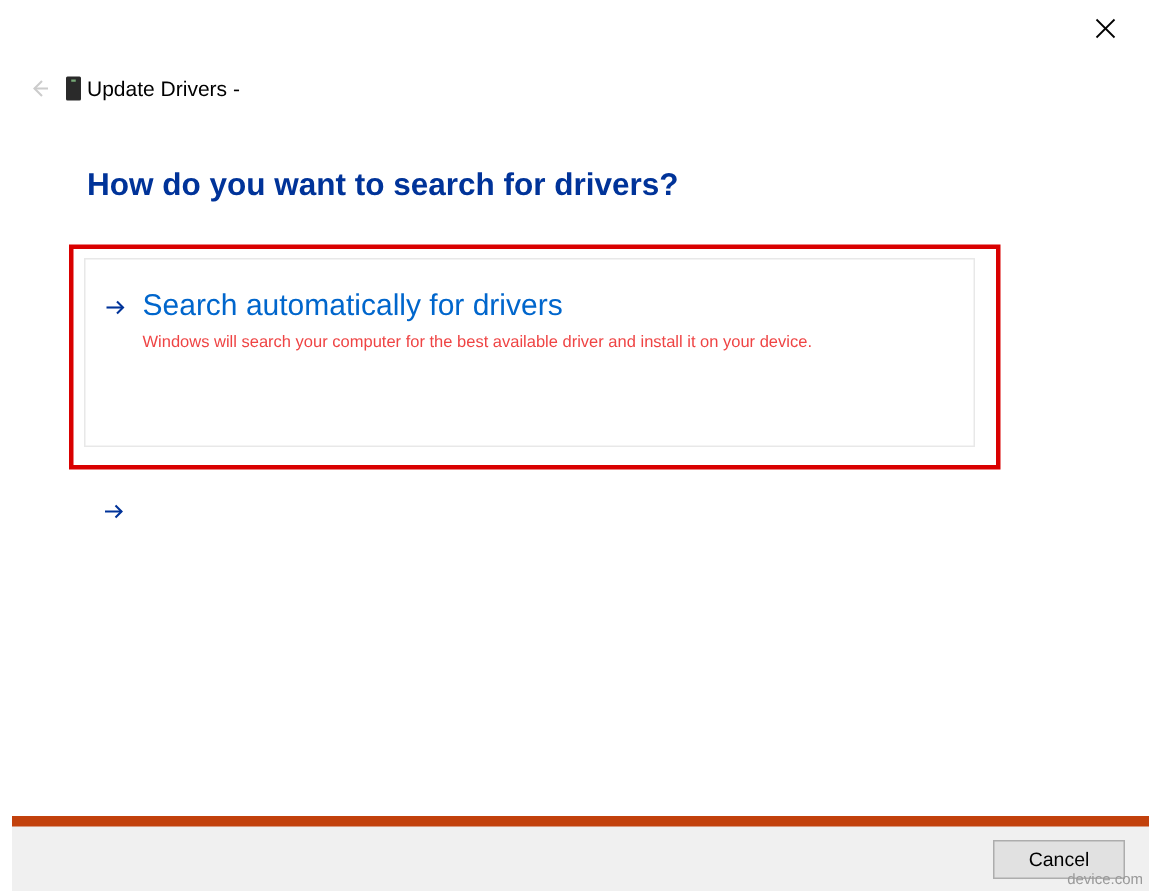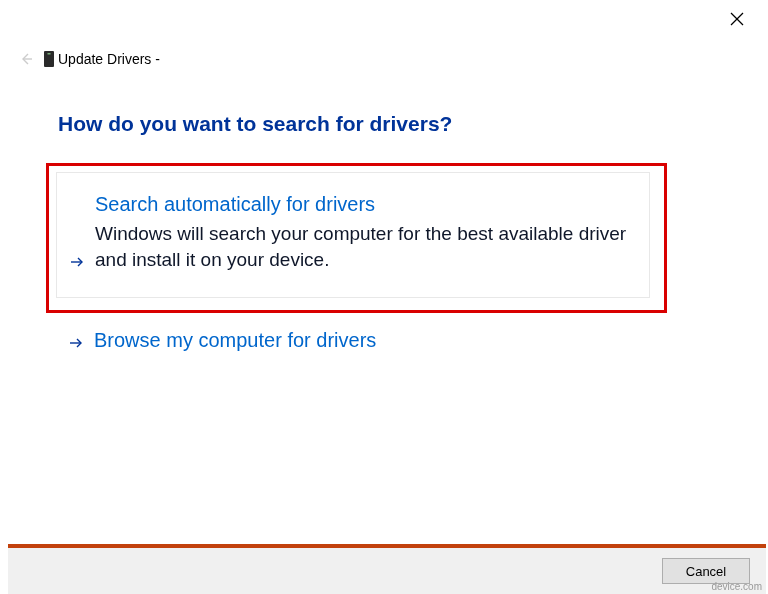--- a/index.html
+++ b/index.html
@@ -108,21 +108,21 @@
       padding: 18px 18px 18px 12px;
     }
     .option-2 {
       left: 48px;
       top: 317px;
       width: 594px;
       padding: 10px 18px 10px 12px;
     }
     .option-row {
       display: flex;
-      align-items: flex-end;
+      align-items: flex-start;
       gap: 10px;
     }
     .option-arrow {
       width: 16px;
       height: 20px;
       display: flex;
       align-items: center;
       justify-content: center;
       flex-shrink: 0;
       margin-top: 4px;
@@ -137,34 +137,34 @@
     .option-text {
       flex: 1;
     }
     .option-title {
       font-size: 20px;
       color: #0066cc;
       font-weight: 400;
       line-height: 1.3;
     }
     .option-desc {
-      font-size: 19px;
-      color: #0f172a;
+      font-size: 11px;
+      color: #ef4444;
       font-weight: 400;
       margin-top: 4px;
       line-height: 1.35;
     }
     .footer {
       position: absolute;
       left: 0;
       bottom: 0;
       width: 100%;
       height: 50px;
       background: #f0f0f0;
-      border-top: 4px solid #c2410c;
+      border-top: 7px solid #c2410c;
       display: flex;
       align-items: center;
       justify-content: flex-end;
       padding-right: 16px;
     }
     .cancel-btn {
       width: 88px;
       height: 26px;
       background: #e1e1e1;
       border: 1px solid #adadad;
@@ -232,21 +232,20 @@
 
   <div class="option option-2">
     <div class="option-row">
       <div class="option-arrow">
         <svg viewBox="0 0 14 14">
           <line x1="1" y1="7" x2="12" y2="7"></line>
           <polyline points="8,3 12,7 8,11"></polyline>
         </svg>
       </div>
       <div class="option-text">
-        <div class="option-title">Browse my computer for drivers</div>
       </div>
     </div>
   </div>
 
   <div class="footer">
     <div class="cancel-btn">
       <span>Cancel</span>
     </div>
   </div>
 

